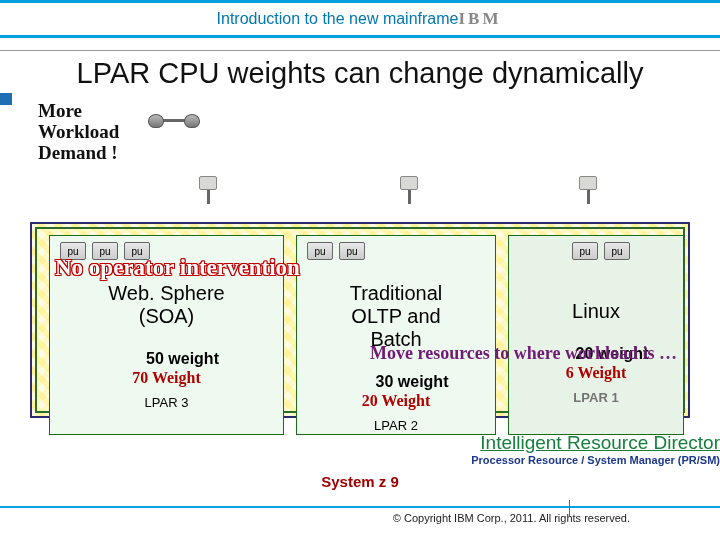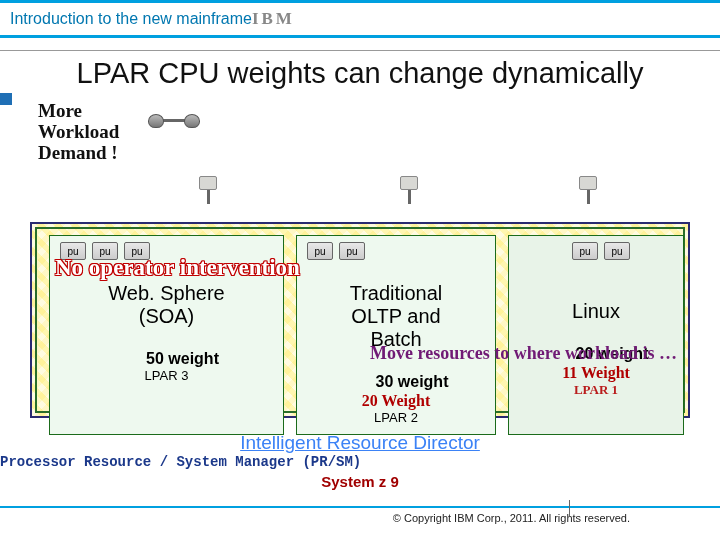--- a/index.html
+++ b/index.html
@@ -10,21 +10,21 @@
     background: #fff;
     position: relative;
     overflow: hidden;
   }
   .header {
     height: 38px;
     border-top: 3px solid #00a0e0;
     border-bottom: 3px solid #00a0e0;
     display: flex;
     align-items: center;
-    justify-content: flex-start;
+    justify-content: center;
     padding: 0 12px 0 10px;
     position: relative;
   }
   .header-title {
     color: #0077b0;
     font-size: 16px;
   }
   .ibm-logo {
     color: #888;
     font-weight: bold;
@@ -147,23 +147,23 @@
   }
   .weight-new {
     font-family: "Comic Sans MS", cursive;
     font-weight: bold;
     font-size: 16px;
     color: #b00000;
     margin-top: 1px;
   }
   .lpar-label {
     font-size: 13px;
-    margin-top: 0;
-  }
-  .lpar-1 .lpar-label { color:#b91c1c; font-family:Liberation Serif, serif; font-weight:bold; }
+    margin-top: 8px;
+  }
+  .lpar-1 .lpar-label { color:#737373; font-family:Liberation Sans, sans-serif; font-weight:bold; }
   
   .no-op {
     position: absolute;
     left: 55px; top: 255px;
     font-family: Georgia, 'Times New Roman', serif;
     font-weight: bold;
     font-size: 23px;
     color: #fff;
     text-shadow: -1px 0 #c00000,1px 0 #c00000,0 -1px #c00000,0 1px #c00000,
                  -1px -1px #c00000,1px 1px #c00000,-1px 1px #c00000,1px -1px #c00000;
@@ -174,33 +174,32 @@
     width: 320px;
     font-family:"Comic Sans MS",cursive;
     font-weight:bold;
     font-size:18px;
     color:#701a75;
     line-height:1.3;
   }
   .ird {
     position:absolute;
     left:0; right:0; top:432px;
-    text-align:center;
+    text-align:right;
     font-size:19px;
     text-decoration: underline;
-    color:#3b82f6;
+    color:#15803d;
   }
   .prsm {
     position:absolute;
     left:0; right:0; top:454px;
-    text-align:left;
-    font-size:14px;
+    text-align:right;
+    font-size:11px;
     font-weight:bold;
     color:#1b388a;
-    font-family:Liberation Mono, monospace;
   }
   .sysz9 {
     position:absolute;
     left:0; right:0; top:473px;
     text-align:center;
     font-size:15px;
     font-weight:bold;
     color:#a00000;
   }
   .copyright {
@@ -257,20 +256,21 @@
   <div class="board-inner">
 
     <div class="lpar lpar-3">
       <div class="pu-row">
         <div class="pu">pu</div>
         <div class="pu">pu</div>
         <div class="pu">pu</div>
       </div>
       <div class="lpar-title">Web. Sphere<br>(SOA)</div>
       <div class="weight-old">50 weight</div>
+      <div class="weight-new">70 Weight</div>
       <div class="lpar-label">LPAR 3</div>
     </div>
 
     <div class="lpar lpar-2">
       <div class="pu-row">
         <div class="pu">pu</div>
         <div class="pu">pu</div>
       </div>
       <div class="lpar-title">Traditional<br>OLTP and<br>Batch</div>
       <div class="weight-old">30 weight</div>
@@ -278,21 +278,21 @@
       <div class="lpar-label">LPAR 2</div>
     </div>
 
     <div class="lpar lpar-1">
       <div class="pu-row" style="justify-content:center;">
         <div class="pu">pu</div>
         <div class="pu">pu</div>
       </div>
       <div class="lpar-title">Linux</div>
       <div class="weight-old">20 weight</div>
-      <div class="weight-new">11 Weight</div>
+      <div class="weight-new">6 Weight</div>
       <div class="lpar-label">LPAR 1</div>
     </div>
 
   </div>
 </div>
 
 <div class="no-op">No operator intervention</div>
 <div class="move-res">Move resources to where workload is …</div>
 
 <div class="ird">Intelligent Resource Director</div>

